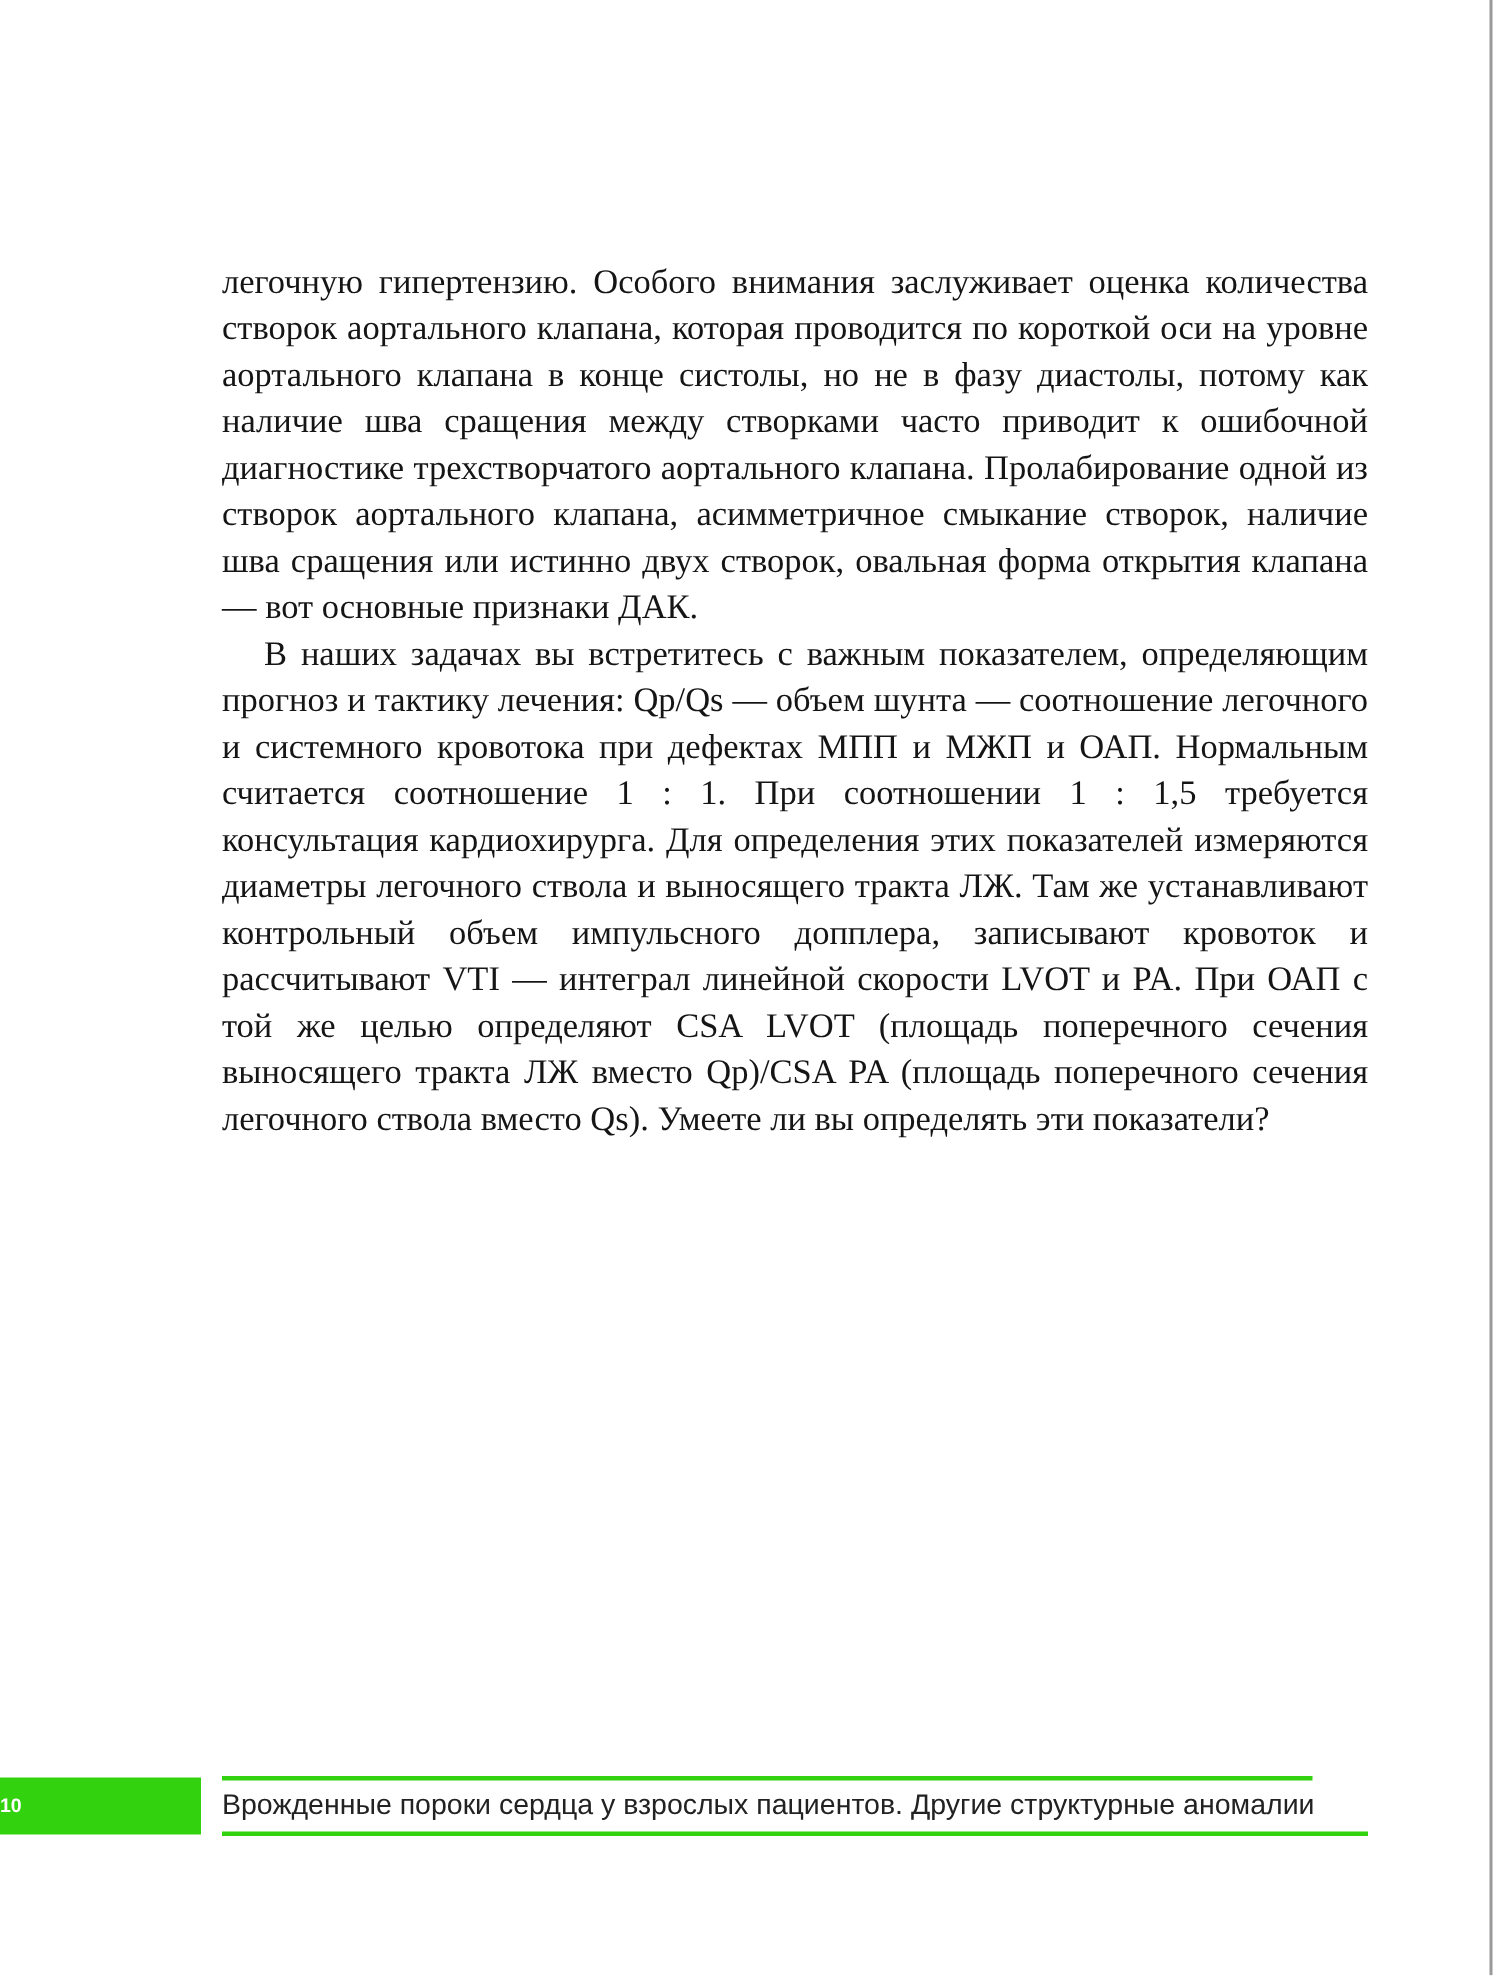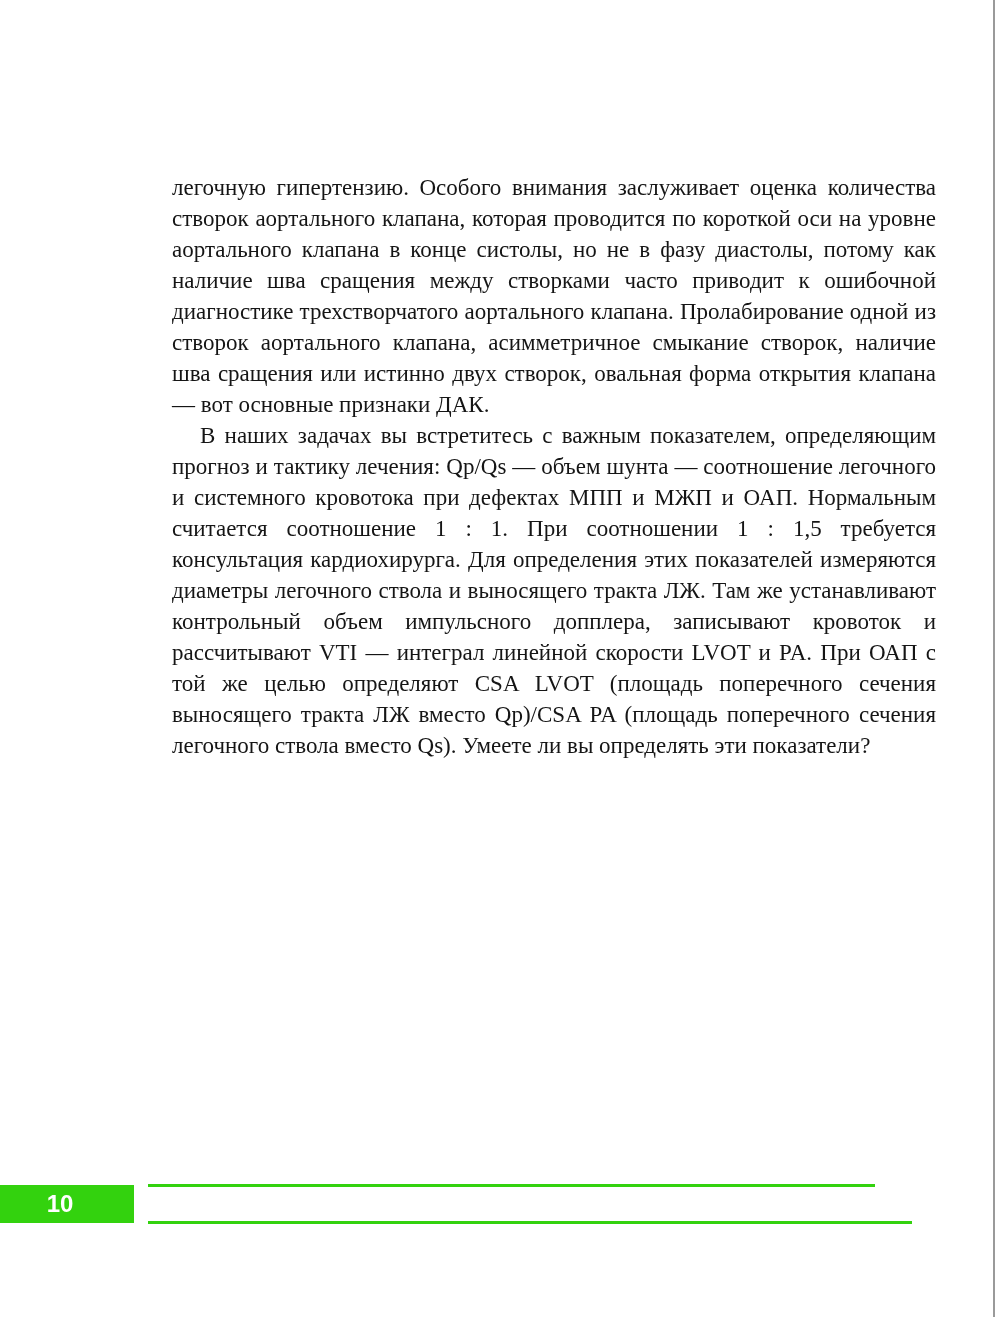--- a/index.html
+++ b/index.html
@@ -19,37 +19,36 @@
   .text-block{
     position:absolute;
     left:148px;
     top:172px;
     width:764px;
     font-family:"Liberation Serif","DejaVu Serif",serif;
     font-size:23px;
     line-height:31px;
     color:var(--text);
     text-align:justify;
-    margin-left:24px;
   }
   .text-block p{margin:0;hyphens:auto;-webkit-hyphens:auto;}
   .text-block p.indent{text-indent:28px;}
   .page-num-badge{
     position:absolute;
     left:0;
     top:1185px;
     width:134px;
     height:38px;
     background:var(--green);
     box-sizing:border-box;
     padding-right:14px;
-    text-align:center;
+    text-align:left;
     font-family:"Liberation Sans","DejaVu Sans",sans-serif;
     font-weight:bold;
-    font-size:24px;
+    font-size:13px;
     line-height:38px;
     color:#ffffff;
   }
   .rule{
     position:absolute;
     height:3px;
     background:var(--green);
   }
   .rule-top{left:148px;top:1184px;width:727px;}
   .rule-bottom{left:148px;top:1221px;width:764px;}
@@ -84,18 +83,19 @@
     <p class="para" lang="ru">легочную гипертензию. Особого внимания заслуживает оценка количества створок аортального клапана, которая проводится по короткой оси на уровне аортального клапана в конце систолы, но не в фазу диастолы, потому как наличие шва сращения между створками часто приводит к ошибочной диагностике трехстворчатого аортального клапана. Пролабирование одной из створок аортального клапана, асимметричное смыкание створок, наличие шва сращения или истинно двух створок, овальная форма открытия клапана — вот основные признаки ДАК.</p>
     <p class="para indent" lang="ru">В наших задачах вы встретитесь с важным показателем, определяющим прогноз и тактику лечения: Qp/Qs — объем шунта — соотношение легочного и системного кровотока при дефектах МПП и МЖП и ОАП. Нормальным считается соотношение 1 : 1. При соотношении 1 : 1,5 требуется консультация кардиохирурга. Для определения этих показателей измеряются диаметры легочного ствола и выносящего тракта ЛЖ. Там же устанавливают контрольный объем импульсного допплера, записывают кровоток и рассчитывают VTI — интеграл линейной скорости LVOT и PA. При ОАП с той же целью определяют CSA LVOT (площадь поперечного сечения выносящего тракта ЛЖ вместо Qp)/CSA PA (площадь поперечного сечения легочного ствола вместо Qs). Умеете ли вы определять эти показатели?</p>
   </div>
 
   <div class="page-num-badge">
     <span>10</span>
   </div>
 
   <div class="rule rule-top"></div>
 
+  <div class="footer-title">Врожденные пороки сердца у взрослых пациентов. Другие структурные аномалии</div>
 
   <div class="rule rule-bottom"></div>
 
   <div class="edge-line"></div>
 
 </div>
 
 </body></html>

